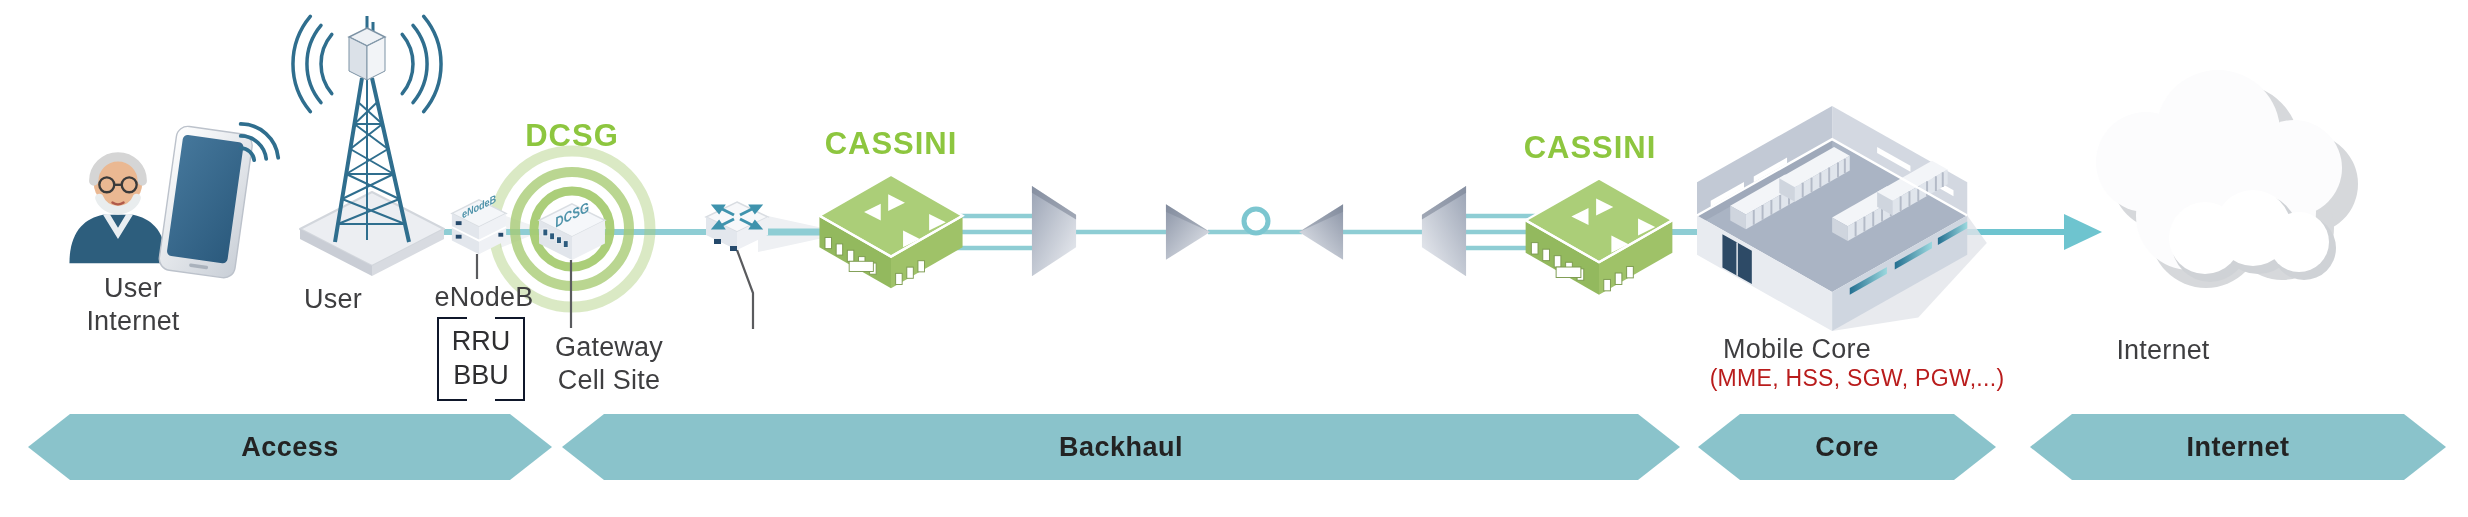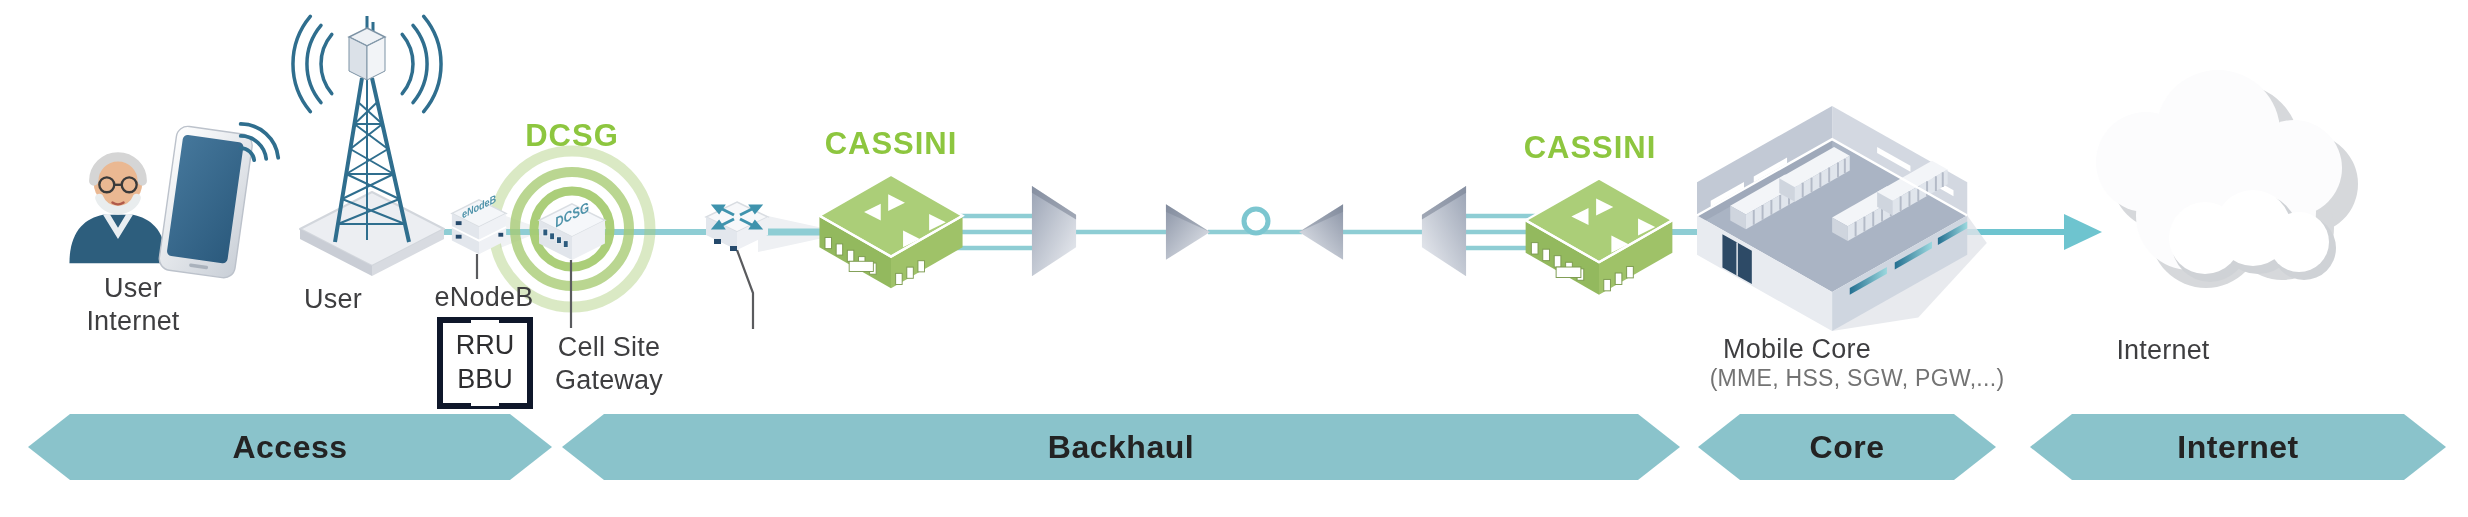--- a/index.html
+++ b/index.html
@@ -2,34 +2,34 @@
 <html><head>
 <meta charset="utf-8">
 <style>
   html,body{margin:0;padding:0;background:#ffffff;}
   .canvas{position:relative;width:2468px;height:517px;background:#ffffff;overflow:hidden;
           font-family:"Liberation Sans",sans-serif;}
   .abs{position:absolute;}
   svg{display:block;}
   .label{position:absolute;text-align:center;color:#3e3e40;font-size:27px;line-height:1.22;letter-spacing:.2px;}
   .label .ln{display:block;}
-  .sublabel{font-size:23px;letter-spacing:.3px;color:#737373;}
+  .sublabel{font-size:23px;letter-spacing:.3px;color:#b91c1c;}
   .badge{position:absolute;text-align:center;color:#8dc63f;font-weight:bold;font-size:31px;letter-spacing:1px;}
   .devtxt{position:absolute;color:#4f93aa;font-weight:bold;font-style:italic;text-align:center;
           transform:rotate(-26deg) skewX(-18deg);}
   .devtxt.enb{left:449px;top:201px;width:60px;font-size:10px;}
   .devtxt.dcsg{left:538px;top:207px;width:68px;font-size:13px;}
-  .rrubbu{position:absolute;left:437px;top:317px;width:84px;height:80px;border:6px solid #0f172a;
+  .rrubbu{position:absolute;left:437px;top:317px;width:84px;height:80px;border:2px solid #0f172a;
           display:flex;flex-direction:column;align-items:center;justify-content:center;}
   .rrubbu .gap{position:absolute;width:28px;height:4px;background:#ffffff;left:50%;transform:translateX(-50%);}
   .rrubbu .gap.t{top:-3px;} .rrubbu .gap.b{bottom:-3px;}
   .rrubbu span{font-size:27px;color:#2e2e30;line-height:1.25;}
   .band{position:absolute;top:414px;height:66px;background:#8ac3cb;display:flex;align-items:center;justify-content:center;
         clip-path:polygon(0 50%,42px 0,calc(100% - 42px) 0,100% 50%,calc(100% - 42px) 100%,42px 100%);}
-  .band span{font-weight:bold;font-size:32px;color:#232323;letter-spacing:.5px;}
+  .band span{font-weight:bold;font-size:27px;color:#232323;letter-spacing:.5px;}
 </style>
 </head>
 <body>
 
 <div class="canvas">
 
   <svg class="abs" style="left:0;top:0" width="2468" height="517" viewBox="0 0 2468 517">
 
     <polygon points="758,214 846,233 758,252" fill="#eef0f3"></polygon>
     <polygon points="500,214 545,230 500,248" fill="#f0f2f4"></polygon>
@@ -168,22 +168,22 @@
     <polygon points="38,38 72,21 72,45 38,62" fill="#eef0f4"></polygon>
     <g fill="#2c5a7d" stroke="#ffffff" stroke-width="0.8">
       <rect x="8" y="30" width="5" height="7"></rect>
       <rect x="15" y="34" width="5" height="7"></rect>
       <rect x="22" y="38" width="5" height="7"></rect>
       <rect x="29" y="42" width="5" height="7"></rect>
     </g>
   </svg>
   <span class="devtxt dcsg">DCSG</span>
   <div class="label" style="left:519px;top:331px;width:180px">
+    <span class="ln">Gateway</span>
     <span class="ln">Cell Site</span>
-    <span class="ln">Gateway</span>
   </div>
 
   <svg class="abs" style="left:702px;top:198px" width="70" height="60" viewBox="0 0 70 60">
     <polygon points="35,4 66,19 35,34 4,19" fill="#f7f8fa" stroke="#d9dde2" stroke-width="1.5"></polygon>
     <polygon points="4,19 35,34 35,52 4,37" fill="#e3e7ed"></polygon>
     <polygon points="35,34 66,19 66,37 35,52" fill="#eef0f4"></polygon>
     <g stroke="#3f93ad" stroke-width="3" fill="#3f93ad">
       <line x1="38" y1="17" x2="50" y2="11"></line>
         <polygon points="58,8 49,8 53,14"></polygon>
       <line x1="32" y1="21" x2="20" y2="27"></line>

